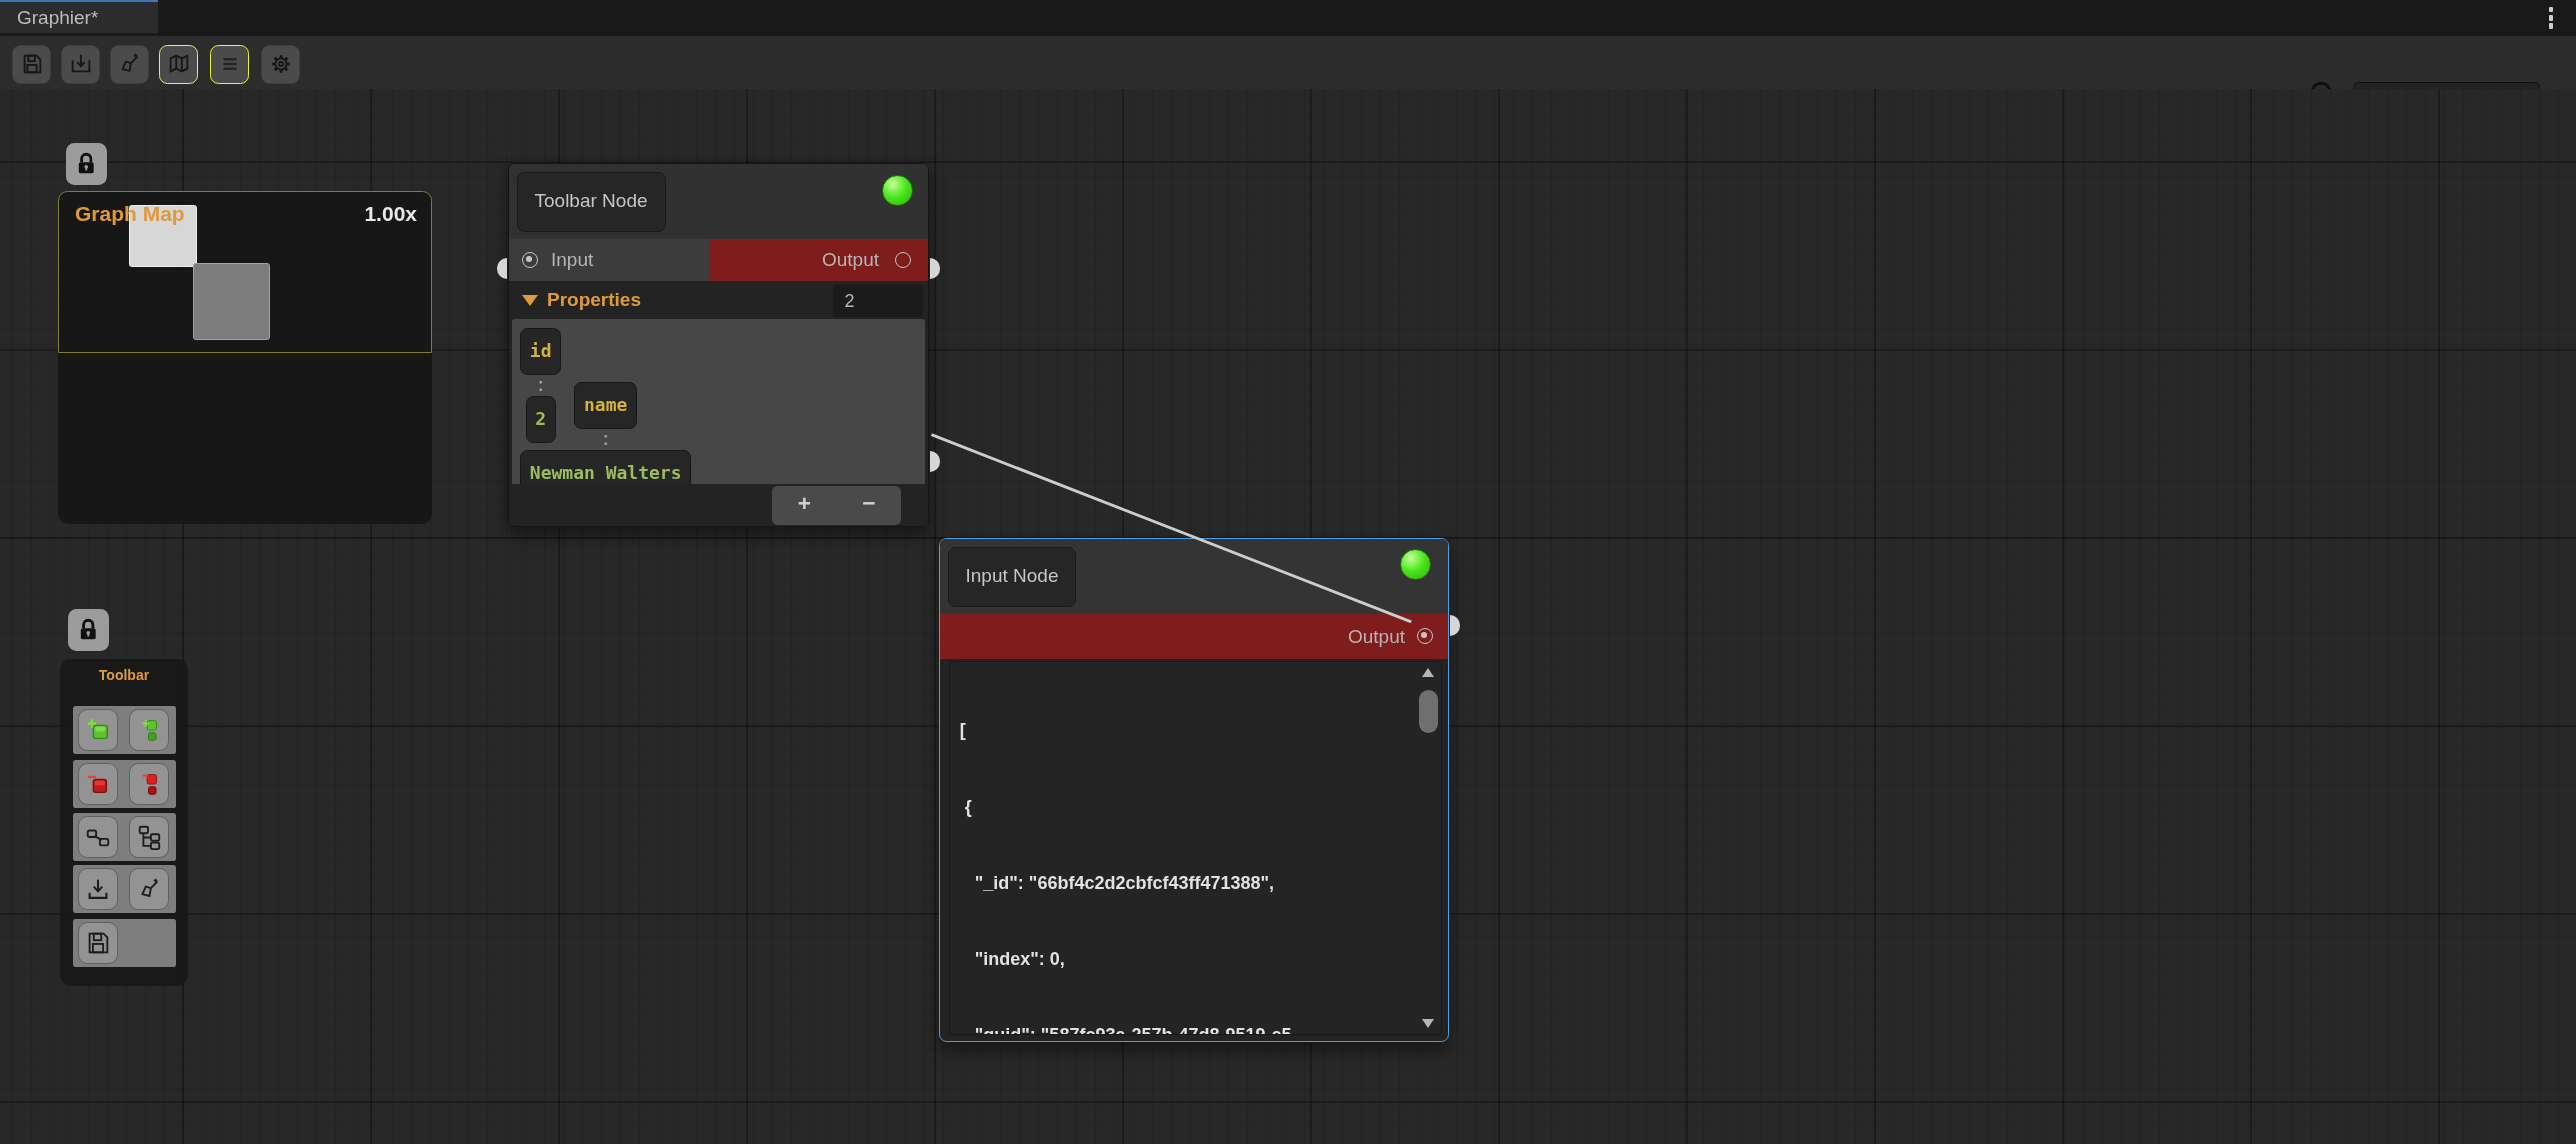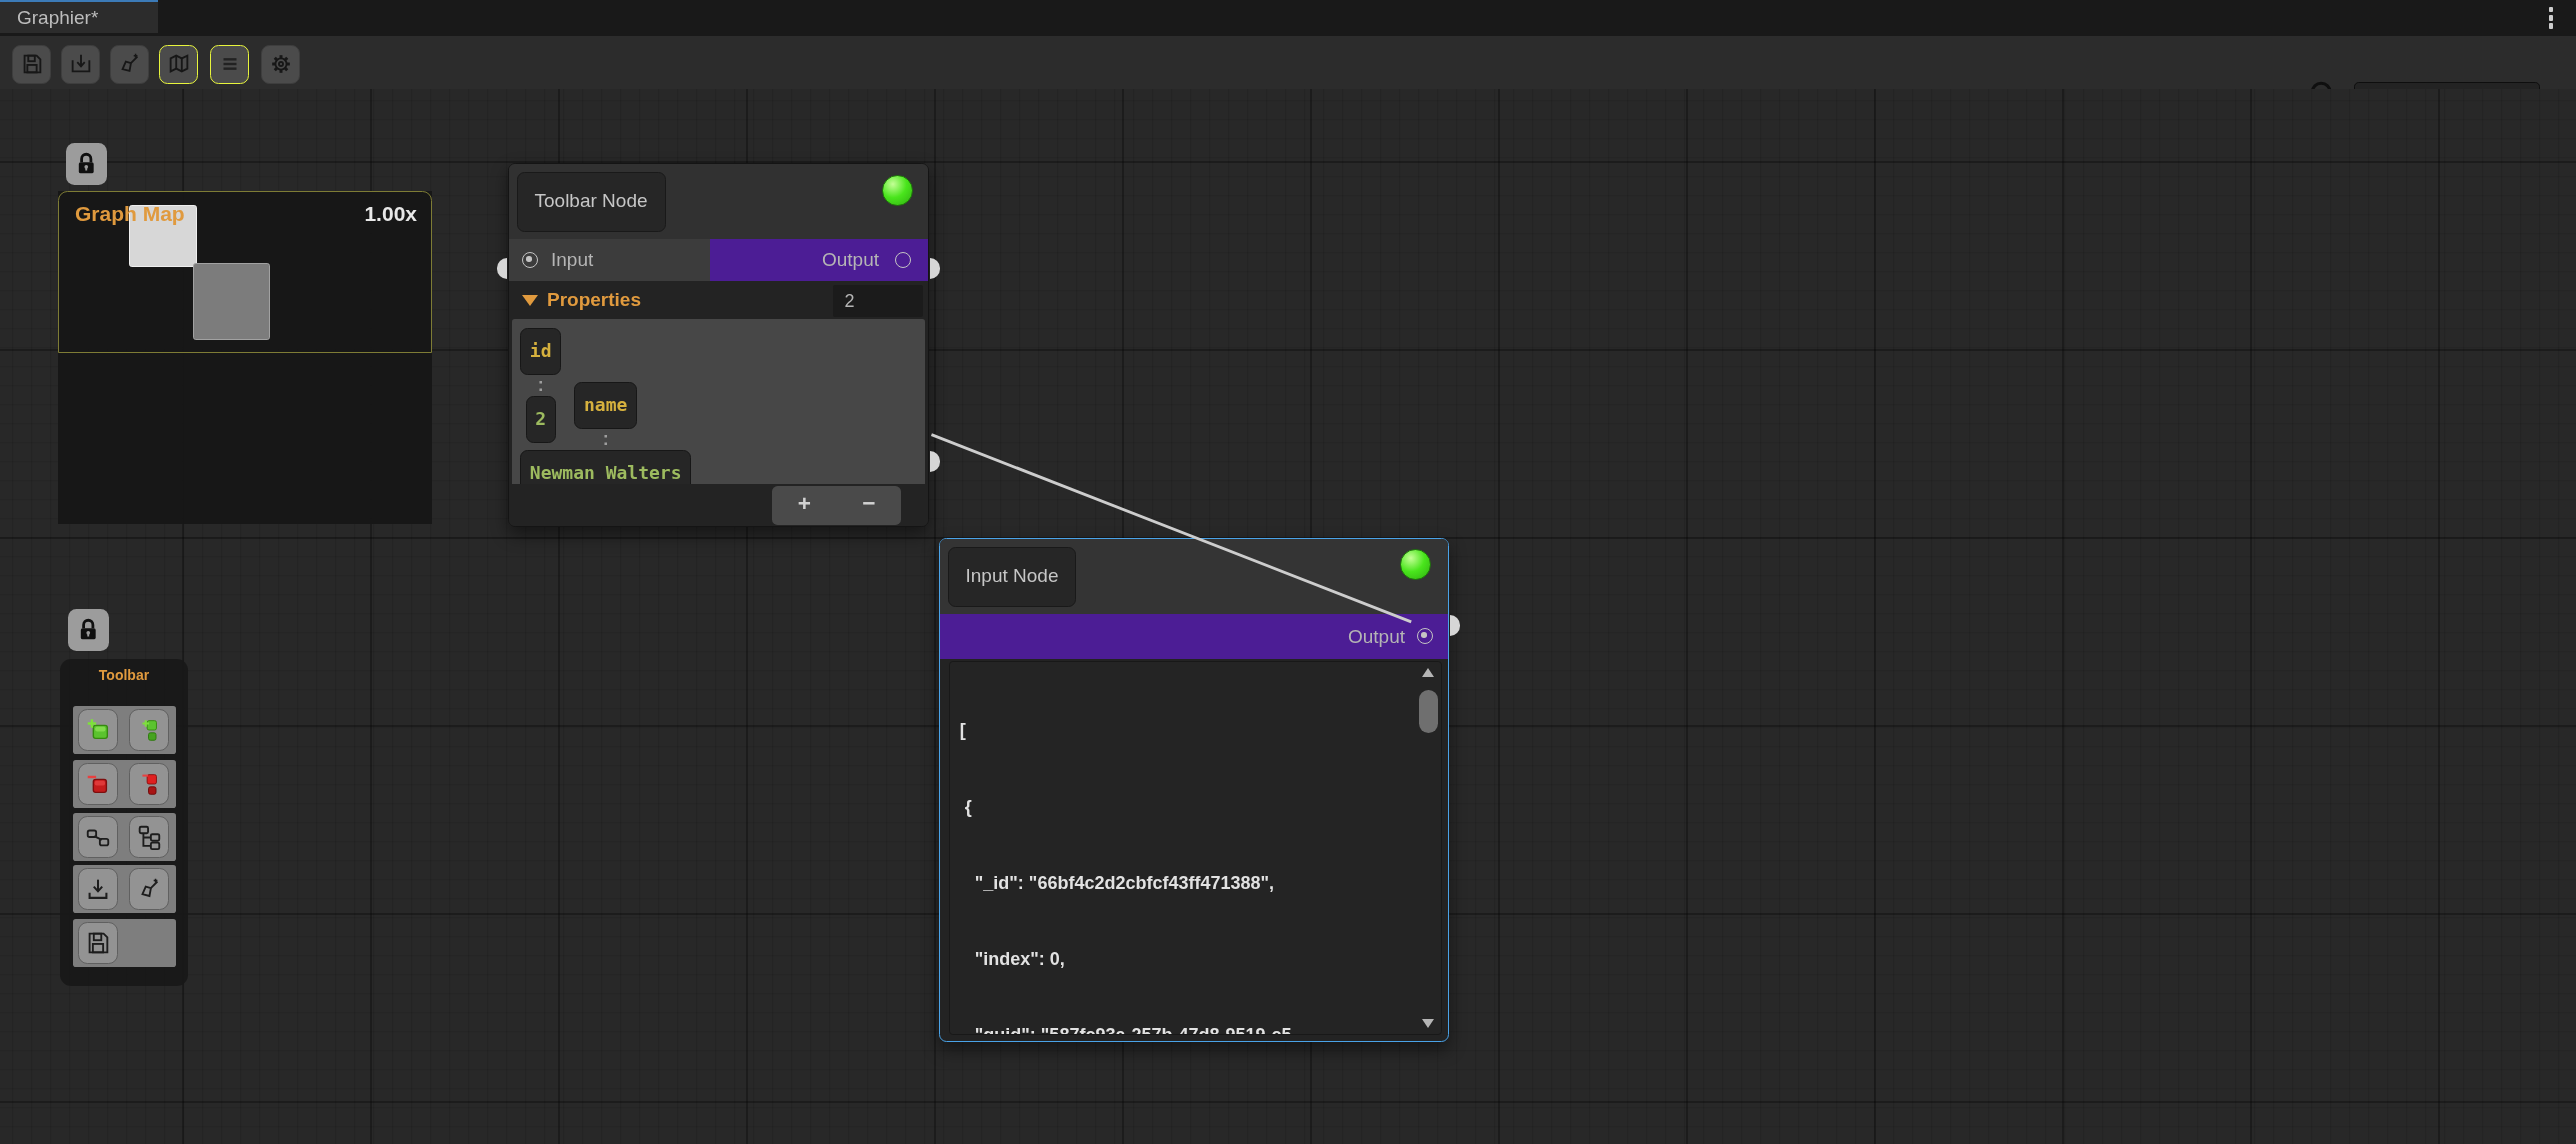--- a/index.html
+++ b/index.html
@@ -35,21 +35,21 @@
       linear-gradient(to right,  rgba(0,0,0,.12) 0.9px, transparent 0.9px);
     background-size:188px 188px,188px 188px,19px 19px,19px 19px;
     background-position:0 72px,182px 0,0 11.3px,12.2px 0;}
 
   
   .lockbtn{position:absolute;width:41px;height:42px;background:#9c9c9c;border-radius:8.5px;
            display:flex;align-items:center;justify-content:center;}
 
   
   .gmap{position:absolute;left:58px;top:191px;width:374px;height:333px;background:rgba(23,23,23,.93);
-        border-radius:0;}
+        border-radius:11px;}
   .gmap-view{position:absolute;left:0;top:0;width:374px;height:162px;border:1.9px solid #7e7c35;
              border-radius:9.4px 9.4px 0 0;box-sizing:border-box;}
   .gmap-title{position:absolute;left:17px;top:11.3px;color:#e09a3e;font-size:21px;font-weight:bold;z-index:3;}
   .gmap-zoom{position:absolute;right:15px;top:11.3px;color:#e8e8e8;font-size:21px;font-weight:600;z-index:3;}
   .thumb1{position:absolute;left:71px;top:14px;width:66px;height:60px;background:#d7d7d7;
           border:1.9px solid #efefef;border-radius:2.8px;z-index:2;}
   .thumb2{position:absolute;left:135px;top:72px;width:75px;height:75px;background:#7c7c7c;
           border:1.9px solid #a2a2a2;border-radius:2.8px;z-index:2;}
 
   
@@ -65,21 +65,21 @@
   
   .node{position:absolute;background:#232323;border:1.9px solid #141414;border-radius:7.5px;
         box-shadow:0 7.5px 17px rgba(0,0,0,.45);box-sizing:border-box;}
   .node.selected{border-color:#4aa3e8;}
   .nhead{position:absolute;left:0;top:0;width:100%;height:75px;background:#313131;border-radius:5.6px 5.6px 0 0;}
   .ntab{position:absolute;left:7.5px;top:7.5px;height:60px;background:#262626;border:1.9px solid #191919;
         border-radius:7.5px;color:#c6c6c6;font-size:19px;line-height:56px;padding:0 17px;box-sizing:border-box;}
   .led{position:absolute;width:31px;height:31px;border-radius:50%;
        background:radial-gradient(circle at 34% 28%, #c4ff96, #49e51c 48%, #2fae10);
        border:1.9px solid #1f7a0a;box-sizing:border-box;}
-  .iorow{position:absolute;left:0;top:75px;width:100%;height:42px;background:#4c1d95;}
+  .iorow{position:absolute;left:0;top:75px;width:100%;height:42px;background:#7f1d1d;}
   .ioleft{position:absolute;left:0;top:0;width:201px;height:42px;background:#3c3c3c;}
   .iolabel{color:#b5b5b5;font-size:19px;line-height:42px;}
   .radio{display:inline-block;width:16px;height:16px;border:1.9px solid #c4c4c4;border-radius:50%;
          box-sizing:border-box;position:relative;vertical-align:middle;}
   .radio.filled::after{content:"";position:absolute;left:3.3px;top:3.3px;width:5.6px;height:5.6px;
          border-radius:50%;background:#c4c4c4;}
   .port{position:absolute;width:10.3px;height:21px;background:#d6d6d6;}
   .port.right{border-radius:0 10.3px 10.3px 0;}
   .port.left{border-radius:10.3px 0 0 10.3px;}
 

